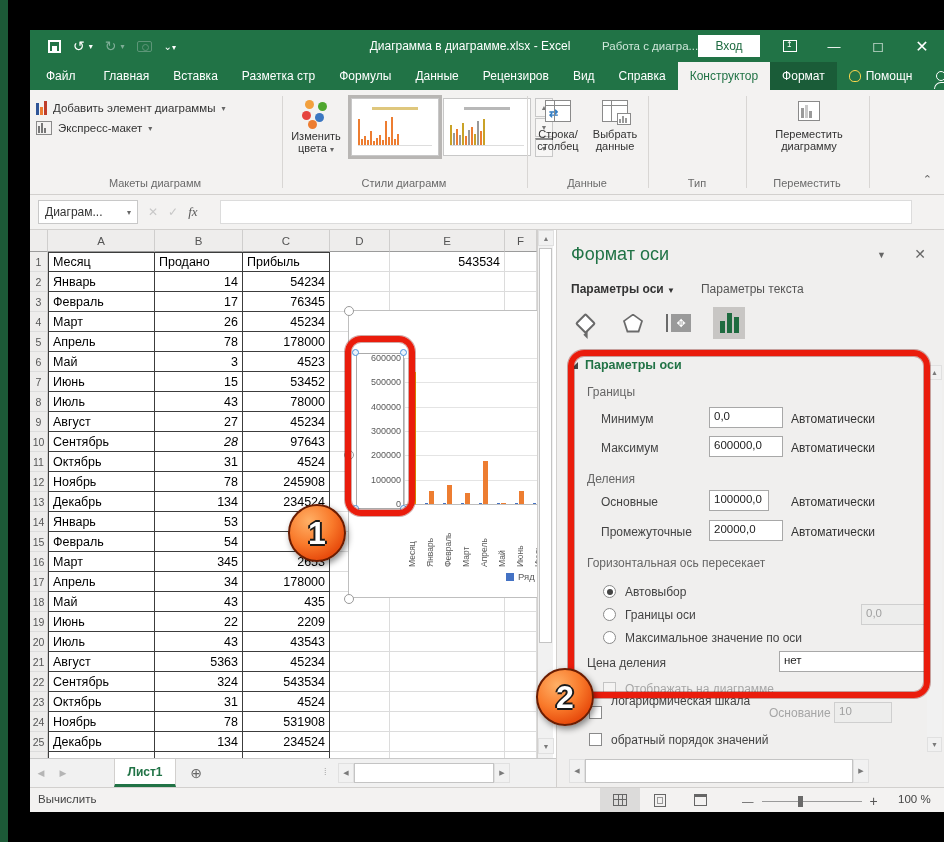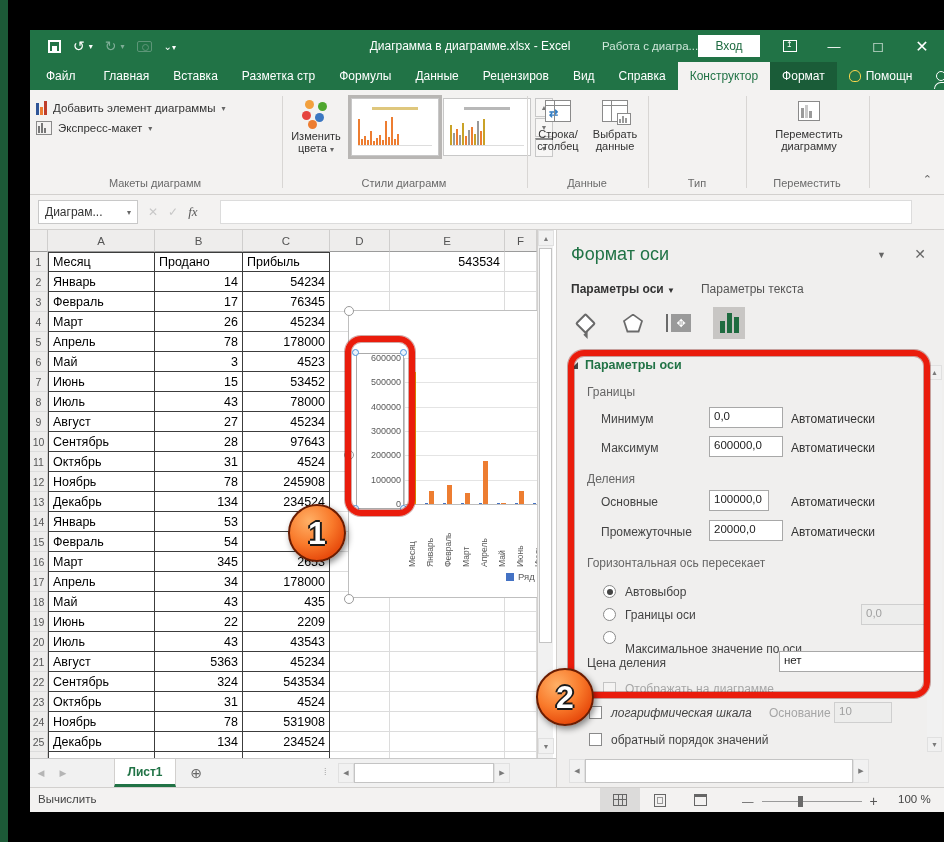--- a/index.html
+++ b/index.html
@@ -467,21 +467,21 @@
               <div class="cell dk colA" style="width:107px;">Август</div>
               <div class="cell dk num" style="width:88px;">27</div>
               <div class="cell dk num" style="width:87px;">45234</div>
               <div class="cell" style="width:60px;"></div>
               <div class="cell num" style="width:115px;"></div>
               <div class="cell" style="width:32px;"></div>
             </div>
             <div class="grow">
               <div class="gut">10</div>
               <div class="cell dk colA" style="width:107px;">Сентябрь</div>
-              <div class="cell dk num" style="width:88px;">28</div>
+              <div class="cell dk num" style="width:88px;font-style:italic;">28</div>
               <div class="cell dk num" style="width:87px;">97643</div>
               <div class="cell" style="width:60px;"></div>
               <div class="cell num" style="width:115px;"></div>
               <div class="cell" style="width:32px;"></div>
             </div>
             <div class="grow">
               <div class="gut">11</div>
               <div class="cell dk colA" style="width:107px;">Октябрь</div>
               <div class="cell dk num" style="width:88px;">31</div>
               <div class="cell dk num" style="width:87px;">4524</div>
@@ -755,30 +755,30 @@
         <div class="plabel psub" style="left:30px; top:326px;">Горизонтальная ось пересекает</div>
 
         <span class="radio on" style="left:46px; top:355px;"></span>
         <div class="plabel" style="left:68px; top:355px;">Автовыбор</div>
 
         <span class="radio" style="left:46px; top:378px;"></span>
         <div class="plabel" style="left:68px; top:378px;">Границы оси</div>
         <div class="pinput disabled" style="left:304px; top:374px; width:68px;">0,0</div>
 
         <span class="radio" style="left:46px; top:401px;"></span>
-        <div class="plabel" style="left:68px; top:412px;">Максимальное значение по оси</div>
+        <div class="plabel" style="left:68px; top:401px;">Максимальное значение по оси</div>
 
         <div class="plabel" style="left:30px; top:426px;">Цена деления</div>
         <div class="pinput" style="left:222px; top:421px; width:150px;">нет</div>
 
         <span class="chk disabled" style="left:46px; top:452px;"></span>
         <div class="plabel dis" style="left:68px; top:452px;">Отображать на диаграмме</div>
 
         <span class="chk" style="left:32px; top:476px;"></span>
-        <div class="plabel" style="left:54px; top:476px;font-style:italic;">логарифмическая шкала</div>
+        <div class="plabel" style="left:54px; top:464px;">логарифмическая шкала</div>
         <div class="plabel dis" style="left:212px; top:476px;">Основание</div>
         <div class="pinput disabled" style="left:277px; top:472px; width:58px;">10</div>
 
         <span class="chk" style="left:32px; top:503px;"></span>
         <div class="plabel" style="left:54px; top:503px;">обратный порядок значений</div>
 
         <div class="pane-vscroll">
           <div class="sarrow">▲</div>
           <div class="sarrow down">▼</div>
         </div>

